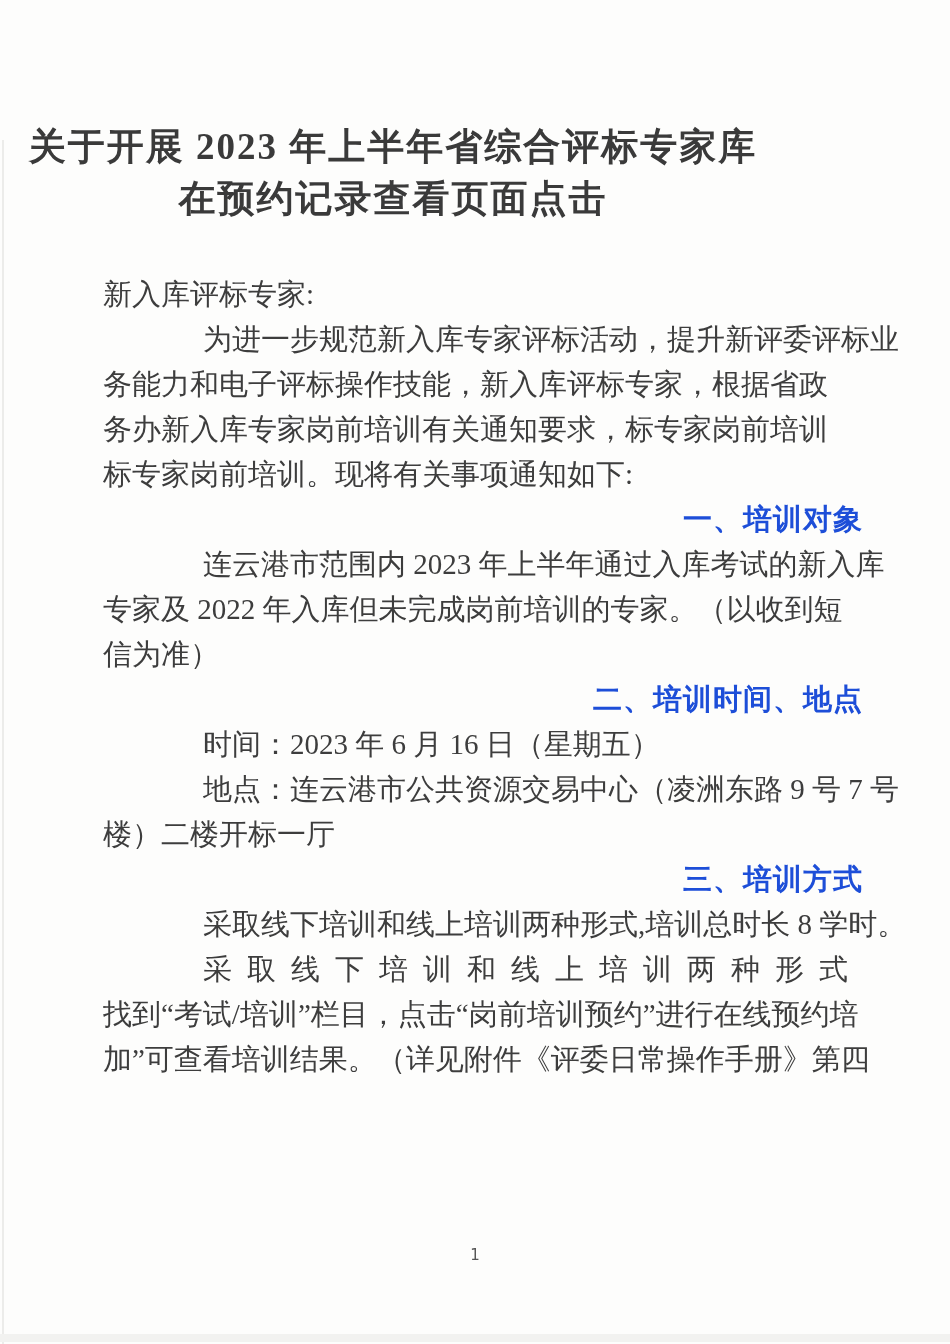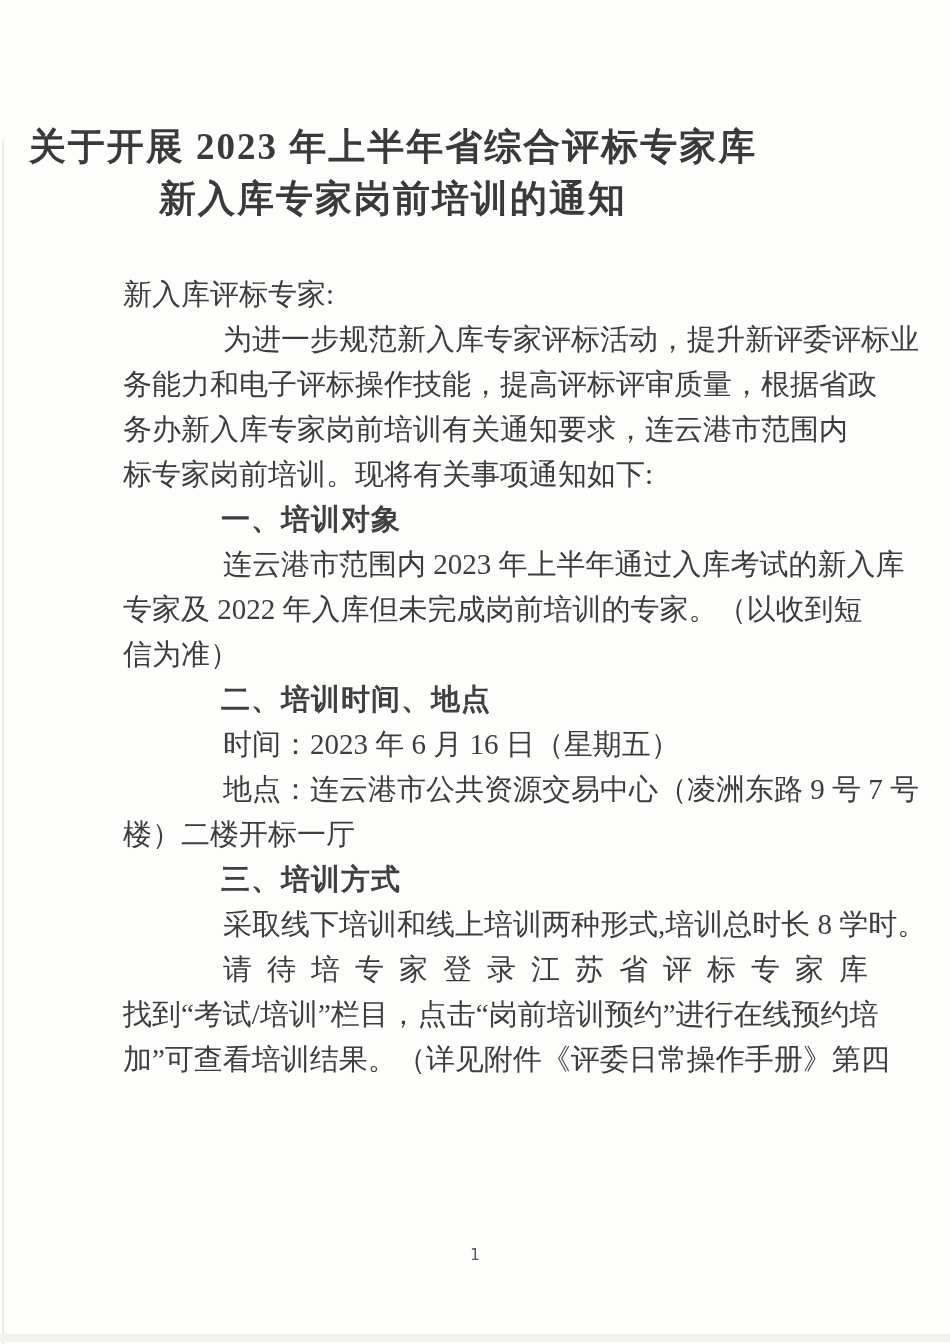--- a/index.html
+++ b/index.html
@@ -46,39 +46,39 @@
     font-size: 37px;
     line-height: 52px;
     color: #3a3a3a;
     letter-spacing: 2px;
   }
   .lines {
     position: absolute;
     top: 272px;
     left: 103px;
     width: 760px;
-    margin-left: 20px;
   }
   .line {
     height: 45px;
     line-height: 45px;
     font-size: 29px;
     color: #3d3d3d;
     white-space: nowrap;
     font-family: "Liberation Serif", serif;
   }
   .line.indent {
     text-indent: 100px;
   }
   .line.heading {
     text-indent: 98px;
     font-weight: bold;
     font-family: "Liberation Sans", sans-serif;
-    color: #404040;
+    color: #1d4ed8;
     letter-spacing: 1px;
+    text-align: right;
   }
   .line.spread {
     text-indent: 100px;
     letter-spacing: 15px;
   }
   .page-number {
     position: absolute;
     top: 1246px;
     left: 0;
     width: 950px;
@@ -91,39 +91,39 @@
 </head>
 <body>
 
 <div class="page">
 
   <div class="scan-edge-left"></div>
   <div class="scan-edge-bottom"></div>
 
   <div class="title">
     <div>关于开展 2023 年上半年省综合评标专家库</div>
-    <div>新入库专家岗前培训的通知</div>
+    <div>在预约记录查看页面点击</div>
   </div>
 
   <div class="lines">
       <div class="line plain">新入库评标专家:</div>
       <div class="line indent">为进一步规范新入库专家评标活动，提升新评委评标业</div>
-      <div class="line plain">务能力和电子评标操作技能，提高评标评审质量，根据省政</div>
-      <div class="line plain">务办新入库专家岗前培训有关通知要求，连云港市范围内</div>
+      <div class="line plain">务能力和电子评标操作技能，新入库评标专家，根据省政</div>
+      <div class="line plain">务办新入库专家岗前培训有关通知要求，标专家岗前培训</div>
       <div class="line plain">标专家岗前培训。现将有关事项通知如下:</div>
       <div class="line heading">一、培训对象</div>
       <div class="line indent">连云港市范围内 2023 年上半年通过入库考试的新入库</div>
       <div class="line plain">专家及 2022 年入库但未完成岗前培训的专家。（以收到短</div>
       <div class="line plain">信为准）</div>
       <div class="line heading">二、培训时间、地点</div>
       <div class="line indent">时间：2023 年 6 月 16 日（星期五）</div>
       <div class="line indent">地点：连云港市公共资源交易中心（凌洲东路 9 号 7 号</div>
       <div class="line plain">楼）二楼开标一厅</div>
       <div class="line heading">三、培训方式</div>
       <div class="line indent">采取线下培训和线上培训两种形式,培训总时长 8 学时。</div>
-      <div class="line spread">请待培专家登录江苏省评标专家库</div>
+      <div class="line spread">采取线下培训和线上培训两种形式</div>
       <div class="line plain">找到“考试/培训”栏目，点击“岗前培训预约”进行在线预约培</div>
       <div class="line plain">加”可查看培训结果。（详见附件《评委日常操作手册》第四</div>
     </div>
 
   <div class="page-number">1</div>
 
 </div>
 
 </body></html>

